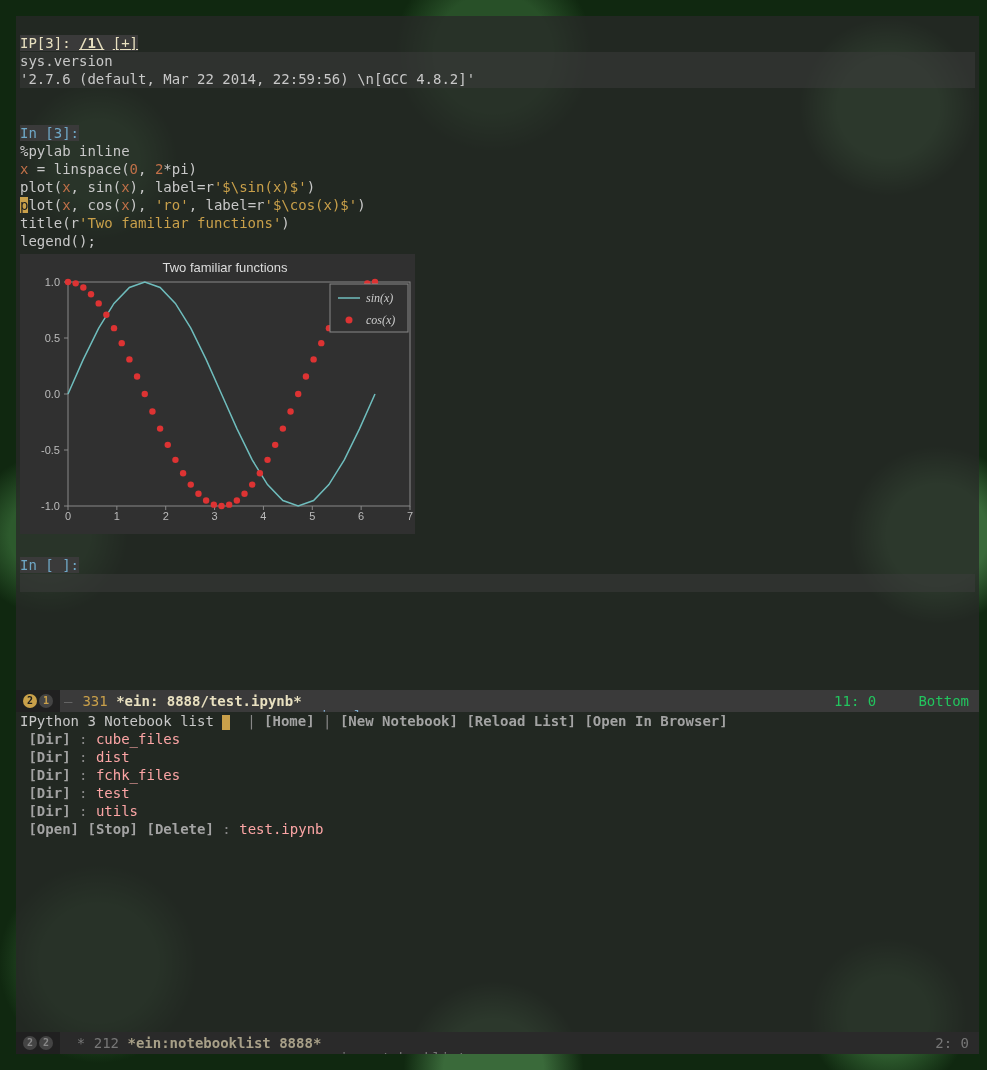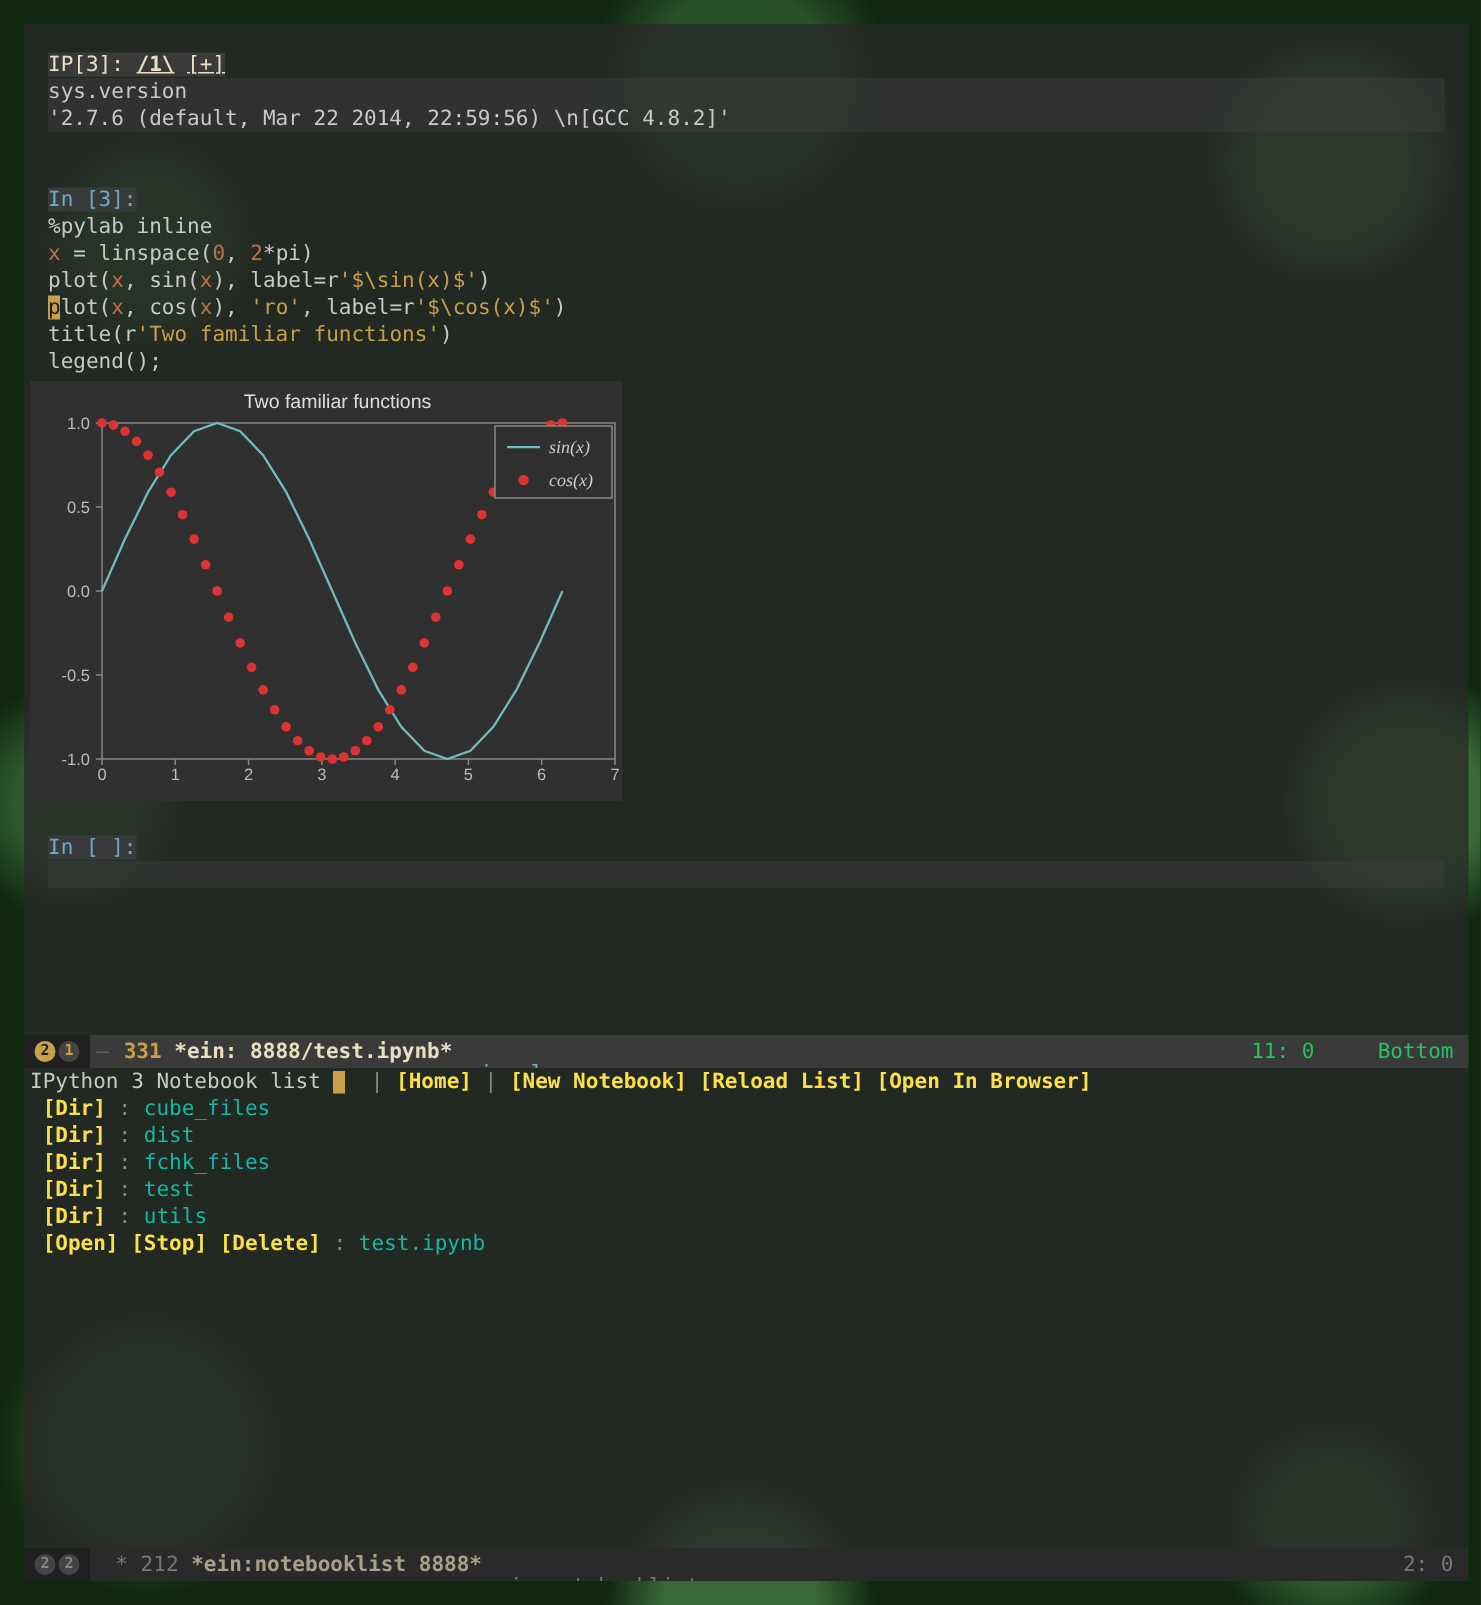--- a/index.html
+++ b/index.html
@@ -56,21 +56,21 @@
   }
   .modeline.active { background: #3a3a3a; }
   .modeline.inactive { background: #2a2a2a; }
   .ml-badge {
     display: inline-flex;
     align-items: center;
     height: 22px;
     padding: 0 6px;
   }
   .ml-dark { background: #202020; color: #888; }
-  .ml-num { color: #c9a04a; padding-left: 6px; font-weight: bold; }
+  .ml-num { color: #c9a04a; padding-left: 6px; }
   .ml-sep { color: #666; padding: 0 4px; }
   .ml-buf { color: #e8e0c0; font-weight: bold; }
   .ml-mode { color: #7faac9; padding-left: 10px; margin-top: 29px; }
   .ml-buf2 { color: #a8a088; font-weight: bold; }
   .ml-right { margin-left: auto; padding-right: 10px; color: #22c55e; }
   .ml-inactive-txt { color: #777; }
   .circle {
     display: inline-block;
     width: 14px; height: 14px;
     border-radius: 50%;
@@ -78,21 +78,21 @@
     line-height: 14px;
     font-size: 10px;
     font-weight: bold;
     margin: 0 1px;
   }
   .c-gold { background: #c9a04a; color: #202020; }
   .c-dark { background: #444; color: #c9a04a; }
   .c-dark2 { background: #444; color: #888; }
 
   
-  .content { padding: 0 16px; line-height: 18px; white-space: pre; font-size: 14px; }
+  .content { padding: 0 4px; line-height: 18px; white-space: pre; font-size: 14px; }
   .tab-bar { background: #3a3a3a; color: #c8c8c8; }
   .tab-lbl { color: #e8e0c0; }
   .tab-active { color: #e8e0c0; font-weight: bold; text-decoration: underline; }
   .tab-plus { color: #e8e0c0; text-decoration: underline; }
   .cell-out { background: rgba(60,60,60,0.5); display: block; }
   .prompt { color: #6fa8c7; background: #3a3a3a; }
   .kw-var { color: #c07048; }
   .kw-str { color: #c9a04a; }
   .cursor-block { background: #c9a04a; color: #202020; }
 
@@ -101,23 +101,23 @@
   .axis { stroke: #888; stroke-width: 1; fill: none; }
   .plot-title { fill: #ddd; font-size: 13px; font-family: sans-serif; }
   .legend-box { fill: #303030; stroke: #888; }
   .legend-text { fill: #ccc; font-size: 12px; font-family: serif; font-style: italic; }
   .sin-line { stroke: #6fbdbd; stroke-width: 1.5; fill: none; }
   .cos-dot { fill: #d33; }
 
   
   .nb-list { padding: 0 4px; line-height: 18px; font-size: 14px; }
   .nb-title { color: #c8c8c8; }
-  .nb-link { color: #fde047; font-weight: bold; }
+  .nb-link { color: #a3a3a3; font-weight: bold; }
   .nb-sep { color: #888; }
-  .nb-item { color: #14b8a6; }
+  .nb-item { color: #fca5a5; }
   .cursor-line { background: #c9a04a; display:inline-block; width:8px; height:15px; vertical-align:middle;}
 </style>
 </head>
 <body>
 
 <div class="bg"></div>
 
 <div class="editor">
 
   <div class="pane pane1">

